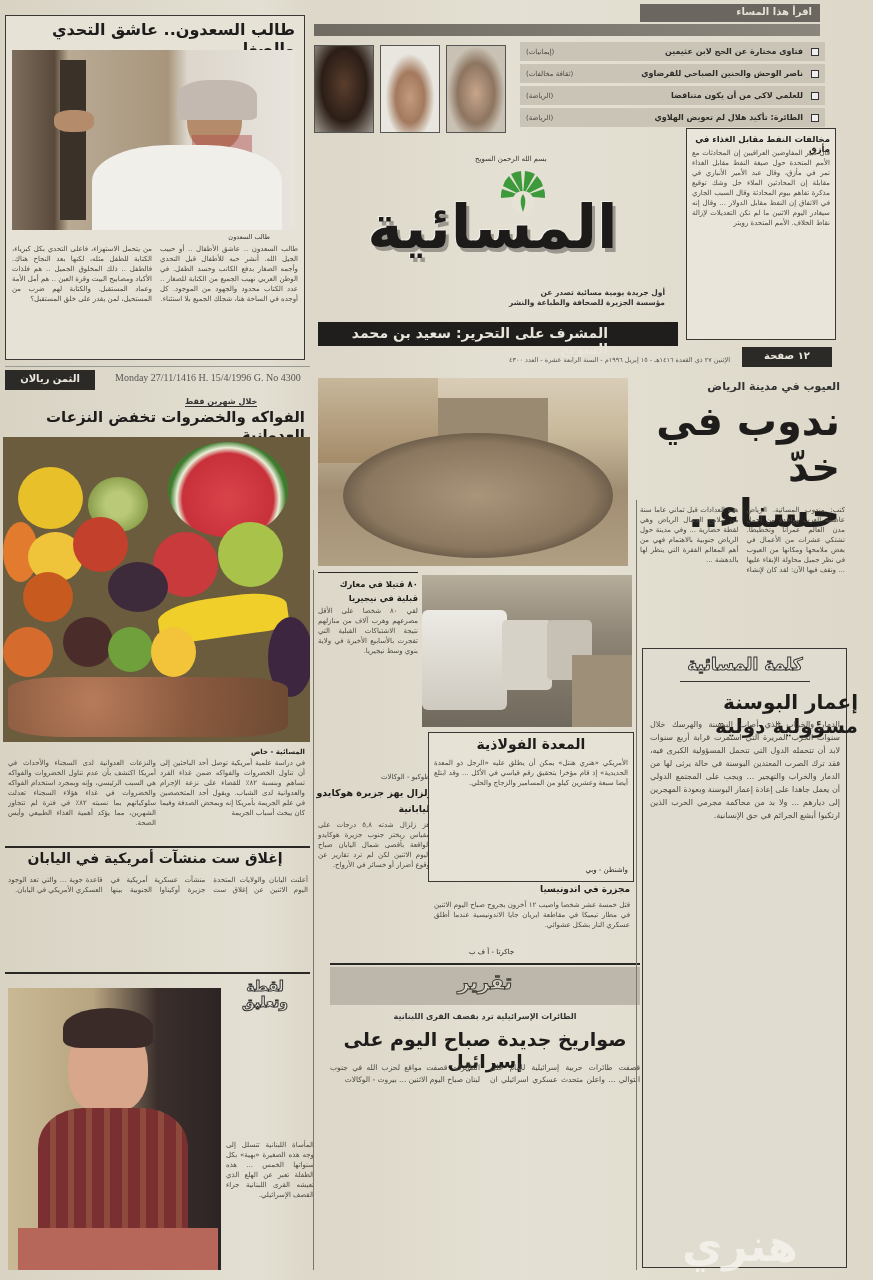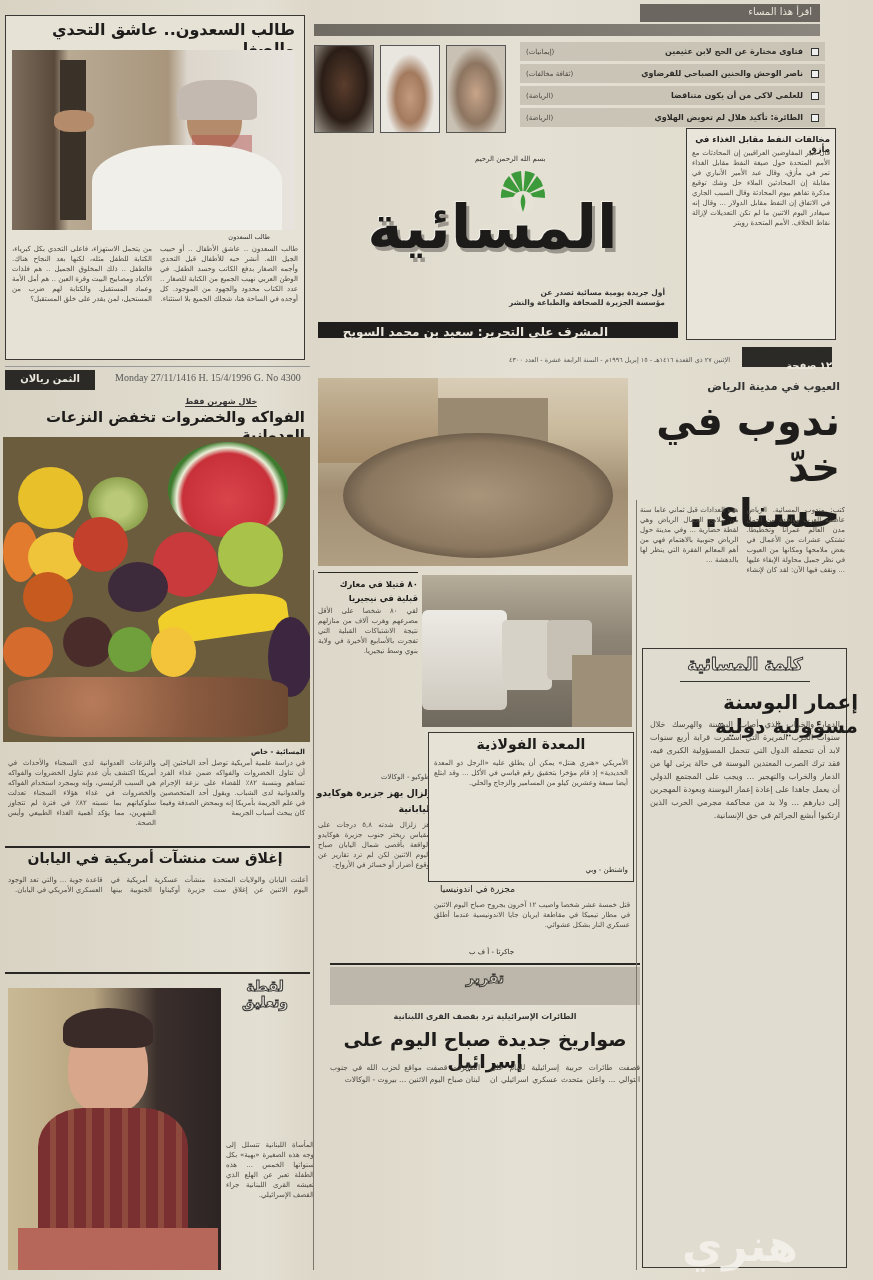--- a/index.html
+++ b/index.html
@@ -29,21 +29,21 @@
   #feature-title { left: 10px; top: 20px; width: 285px; font-size: 16px; font-weight: bold; }
   #feature-photo {
     left: 12px; top: 50px; width: 283px; height: 180px;
     background: linear-gradient(90deg, #7c6d5c 0%, #5a4a3c 15%, #b9aa94 20%, #a8957c 55%, #dcd6cc 62%, #e8e4dd 100%);
     overflow: hidden;
   }
   .person { position: absolute; border-radius: 50% 50% 40% 40%; }
 
   
   #teaser-bar { left: 314px; top: 2px; width: 506px; height: 38px; }
-  #teaser-bar-title { right: 0; top: 2px; width: 180px; height: 18px; background: #6b6760; color: #e6e2d6; font-size: 10px; font-weight: normal; padding: 2px 8px; }
+  #teaser-bar-title { right: 0; top: 2px; width: 180px; height: 18px; background: #6b6760; color: #e6e2d6; font-size: 10px; font-weight: bold; padding: 2px 8px; }
   #teaser-band { left: 0; top: 22px; width: 506px; height: 12px; background: linear-gradient(90deg,#6f6b63,#8a867d); }
   .face { position: absolute; top: 45px; width: 60px; height: 88px; border: 1px solid #555; }
   #teaser-list { left: 520px; top: 42px; width: 305px; }
   .teaser-row {
     height: 19px; margin-bottom: 3px; background: #c9c4b6;
     display: flex; flex-direction: row-reverse; align-items: center; padding: 0 6px;
     font-size: 8px; font-weight: bold; color: #2e2c28;
   }
   .teaser-row .chk { width: 8px; height: 8px; border: 1px solid #333; margin-left: 8px; background: #eee; flex: none; }
   .teaser-row .cat { margin-right: auto; font-weight: normal; font-size: 7px; color: #4b4842; }
@@ -51,29 +51,29 @@
   
   #bismillah { left: 475px; top: 155px; font-size: 7px; color: #333; }
   #logo-text {
     left: 320px; top: 167px; width: 345px; height: 120px;
     font-size: 60px; font-weight: bold; color: #1c1b19; letter-spacing: -4px;
     text-shadow: 3px 4px 0 #9b978e, -1px -1px 0 #f2efe8;
     direction: rtl; text-align: center; line-height: 120px;
   }
   #logo-emblem { left: 497px; top: 168px; width: 52px; height: 52px; }
   #tagline { left: 465px; top: 288px; width: 200px; font-size: 7.5px; font-weight: bold; line-height: 10px; color: #333; }
-  #supervisor-bar { left: 318px; top: 322px; width: 360px; height: 16px; background: #1f1e1c; color: #e8e4da; font-size: 12px; font-weight: bold; padding: 3px 70px 0 0; }
+  #supervisor-bar { left: 318px; top: 322px; width: 360px; height: 24px; background: #1f1e1c; color: #e8e4da; font-size: 14px; font-weight: bold; padding: 3px 70px 0 0; }
 
   
   #side-news { left: 686px; top: 128px; width: 150px; height: 212px; background: #e9e5da; }
   #side-news-title { left: 692px; top: 134px; width: 138px; font-size: 8.5px; font-weight: bold; }
 
   
   #date-arabic { left: 440px; top: 356px; width: 290px; font-size: 6.5px; color: #555; }
-  #pages-badge { left: 742px; top: 347px; width: 90px; height: 20px; background: #2b2a27; color: #ece8dd; font-size: 10px; font-weight: bold; text-align: right; padding-top: 13px; }
+  #pages-badge { left: 742px; top: 347px; width: 90px; height: 20px; background: #2b2a27; color: #ece8dd; font-size: 10px; font-weight: bold; text-align: center; padding-top: 3px; }
   #price-badge { left: 5px; top: 370px; width: 90px; height: 20px; background: #2b2a27; color: #ece8dd; font-size: 10px; font-weight: bold; text-align: center; padding-top: 3px; }
   #date-latin { left: 115px; top: 372px; font-family: "Liberation Serif", serif; font-size: 10px; color: #555; }
 
   
   #fruit-kicker { left: 185px; top: 397px; font-size: 8px; font-weight: bold; color: #333; border-bottom: 1px solid #333; }
   #fruit-headline { left: 5px; top: 408px; width: 300px; font-size: 15px; font-weight: bold; }
   #fruit-photo { left: 3px; top: 437px; width: 307px; height: 305px; overflow: hidden; background: #6b5c3e; }
   .fruit { position: absolute; border-radius: 50%; }
 
   
@@ -94,27 +94,27 @@
     -webkit-text-stroke: 1px #333; border-bottom: 1.5px solid #333; }
   #editorial-title { left: 668px; top: 690px; width: 190px; font-size: 20px; font-weight: bold; }
 
   
   #steel-box { left: 428px; top: 732px; width: 206px; height: 150px; background: #e6e2d6; }
   #steel-title { left: 428px; top: 736px; width: 206px; text-align: center; font-size: 14px; font-weight: bold; }
 
   #libya-title { left: 318px; top: 577px; width: 100px; font-size: 8.5px; font-weight: bold; line-height: 14px; }
   #quake-credit { left: 320px; top: 773px; width: 110px; font-size: 7px; color: #444; }
   #quake-title { left: 315px; top: 785px; width: 118px; font-size: 9.5px; font-weight: bold; line-height: 16px; }
-  #indonesia-title { left: 440px; top: 884px; width: 190px; text-align: left; font-size: 9px; font-weight: normal; }
+  #indonesia-title { left: 440px; top: 884px; width: 190px; text-align: right; font-size: 9px; font-weight: bold; }
 
   #japan-title { left: 5px; top: 850px; width: 300px; text-align: center; font-size: 14px; font-weight: bold; }
 
   
   #report-band { left: 330px; top: 967px; width: 310px; height: 38px; background: #bcb7aa; }
-  #report-logo { left: 420px; top: 970px; width: 130px; text-align: center; font-size: 14px; font-weight: bold; color: #d7d2c6; -webkit-text-stroke: 1px #3c3a35; }
+  #report-logo { left: 420px; top: 970px; width: 130px; text-align: center; font-size: 20px; font-weight: bold; color: #d7d2c6; -webkit-text-stroke: 1px #3c3a35; }
   #rocket-kicker { left: 330px; top: 1012px; width: 310px; text-align: center; font-size: 8px; font-weight: bold; color: #333; }
   #rocket-headline { left: 325px; top: 1028px; width: 320px; text-align: center; font-size: 19px; font-weight: bold; }
 
   
   #snap-logo { left: 225px; top: 978px; width: 80px; font-size: 14px; font-weight: bold; color: #e8e4d8; -webkit-text-stroke: 1px #333; text-align: center; }
   #child-photo { left: 8px; top: 988px; width: 213px; height: 282px; overflow: hidden;
     background: linear-gradient(90deg, #c9b994 0%, #b7a480 40%, #3b2f2c 70%, #2c2424 100%); }
 
   #watermark { left: 610px; top: 1220px; width: 260px; height: 60px; font-size: 44px; font-weight: bold; color: rgba(245,242,236,0.85); text-align: center; letter-spacing: 4px; }
 </style>
@@ -161,21 +161,21 @@
       <span>للعلمي لاكي من أن يكون متناقضا</span>
       <span class="cat">(الرياضة)</span>
     </div>
     <div class="teaser-row">
       <span class="chk"></span>
       <span>الطائرة: تأكيد هلال لم تعويض الهلاوي</span>
       <span class="cat">(الرياضة)</span>
     </div>
   </div>
 
-  <div id="bismillah" class="abs rtl">بسم الله الرحمن الرحيم</div>
+  <div id="bismillah" class="abs rtl">بسم الله الرحمن السويح</div>
   <div id="logo-text" class="abs">المسائية</div>
   <svg id="logo-emblem" class="abs" viewBox="0 0 52 52">
     <g fill="#3c9a3a">
       <path d="M26 28 L6 18 A22 22 0 0 1 12 8 Z"></path>
       <path d="M26 28 L14 6 A22 22 0 0 1 24 3 Z"></path>
       <path d="M26 28 L28 3 A22 22 0 0 1 38 6 Z"></path>
       <path d="M26 28 L40 8 A22 22 0 0 1 46 18 Z"></path>
       <path d="M26 28 L47 21 A22 22 0 0 1 48 30 Z"></path>
       <path d="M26 28 L5 21 A22 22 0 0 0 4 30 Z"></path>
     </g>

